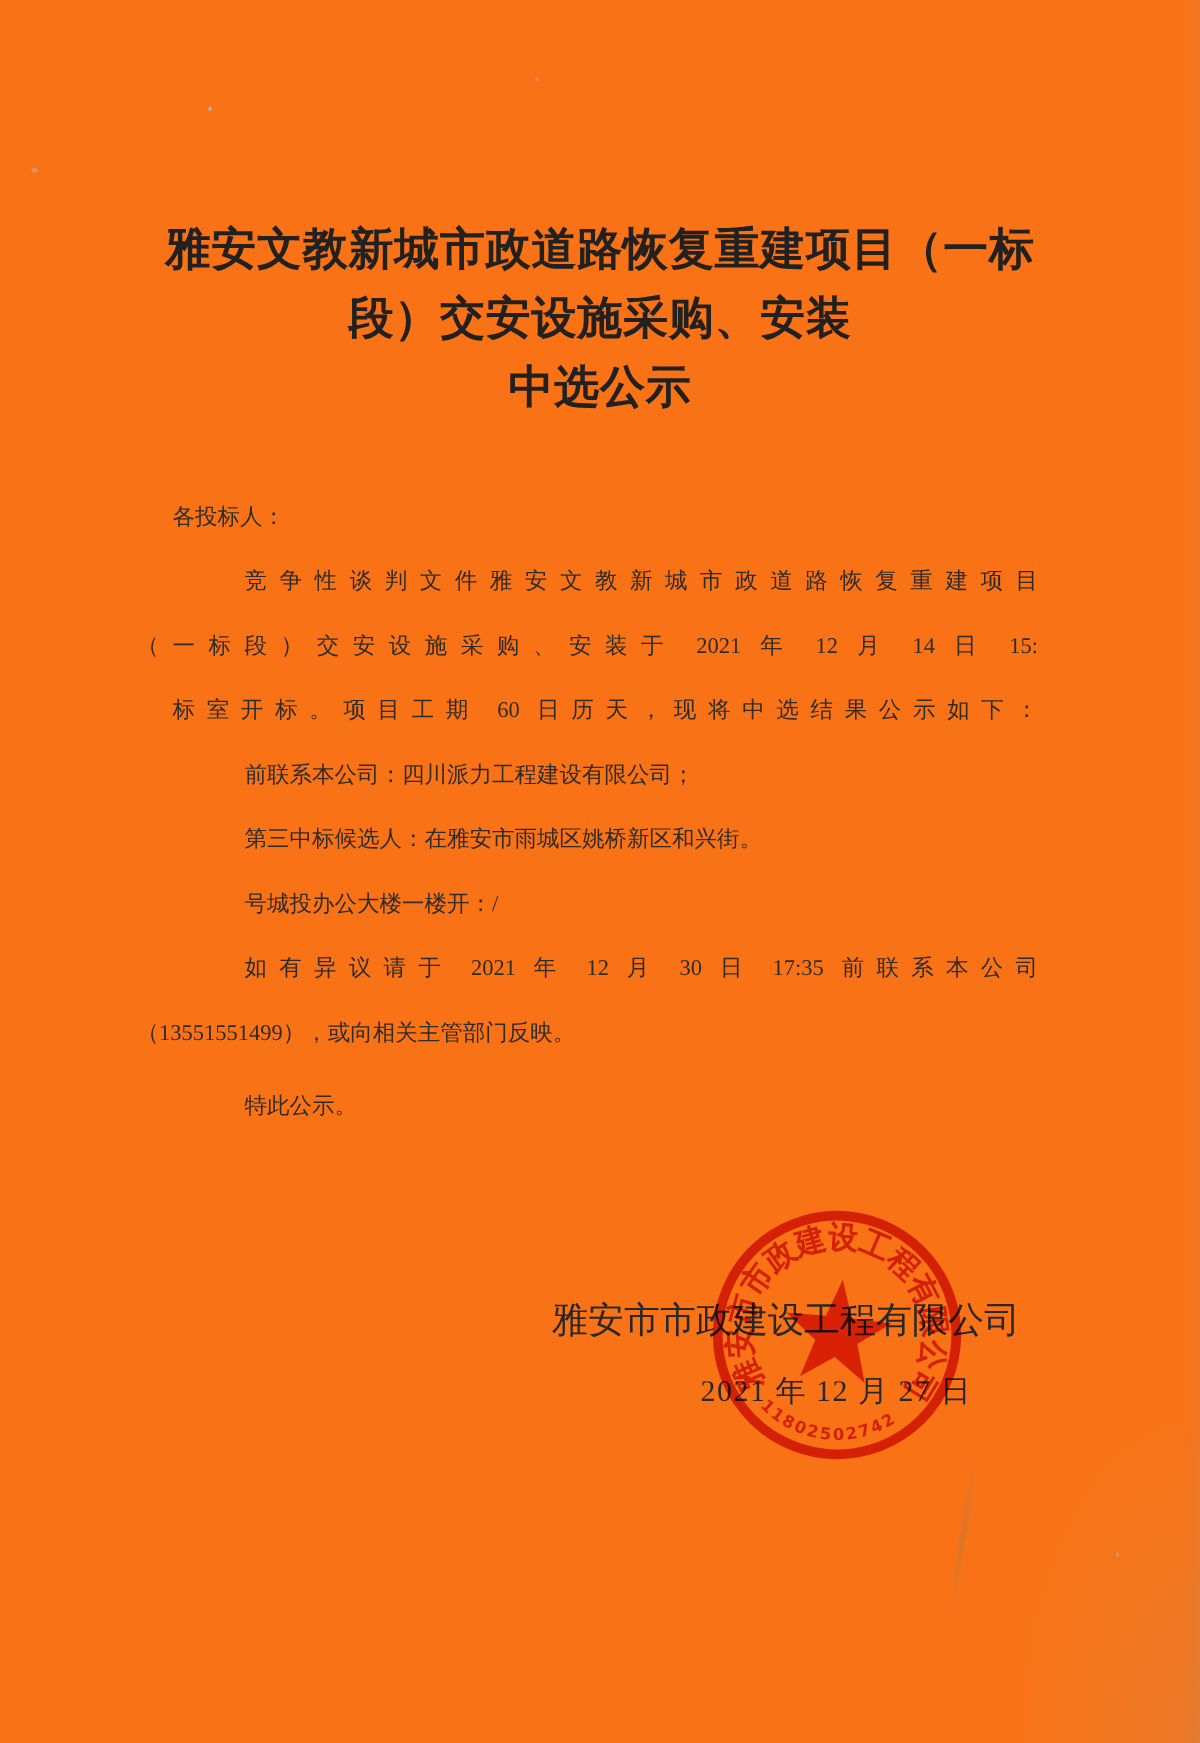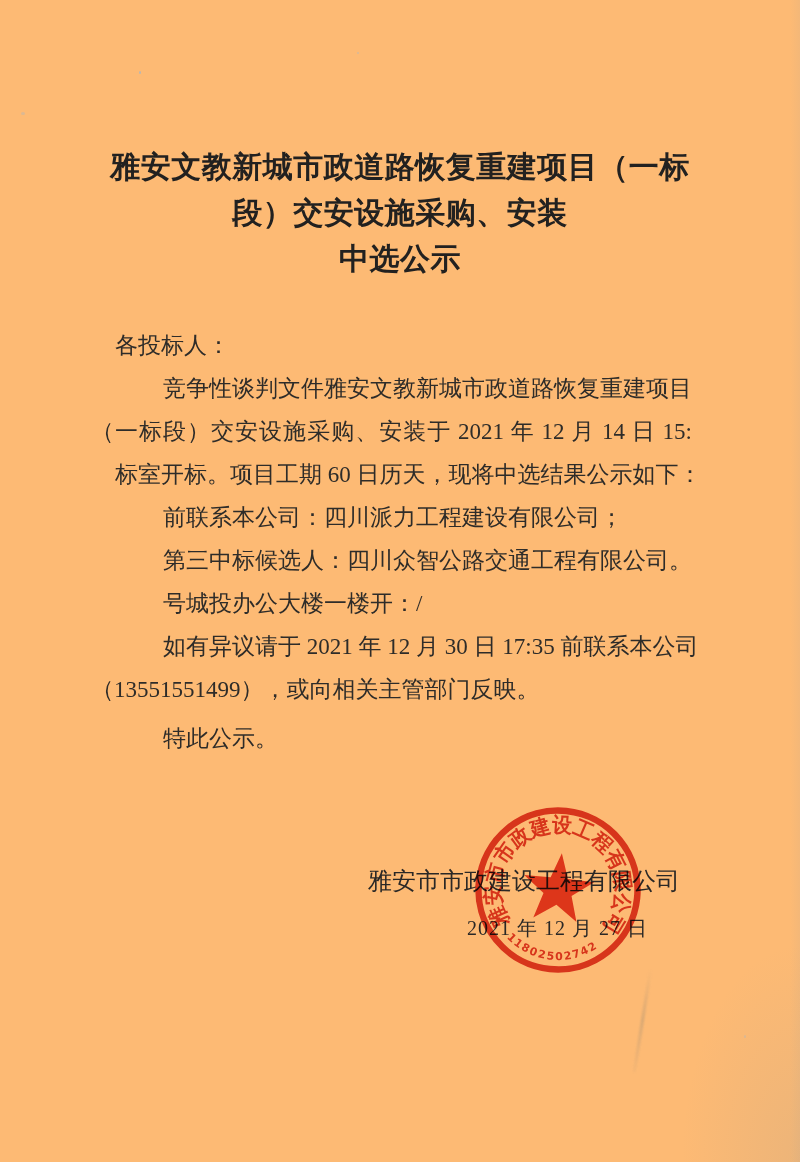--- a/index.html
+++ b/index.html
@@ -1,37 +1,37 @@
 <!DOCTYPE html>
 <html><head>
 <meta charset="utf-8">
 <style>
   html,body{margin:0;padding:0;background:#e8e8e8;}
   .page{
     position:relative;
     width:800px;height:1162px;
-    background:#fdba74;
+    background:#f97316;
     overflow:hidden;
     font-family:"Liberation Serif","DejaVu Serif",serif;
     color:#2e2c29;
   }
   
   .title-block{
     position:absolute;top:144px;left:55px;width:690px;
     text-align:center;
     font-family:"Liberation Sans","DejaVu Sans",sans-serif;
     font-weight:700;
     font-size:30px;line-height:46px;
     color:#222120;
     letter-spacing:0.5px;
   }
   
   .body-block{
     position:absolute;top:324px;left:115px;width:577px;
-    font-size:23px;line-height:43px;
+    font-size:15px;line-height:43px;
     white-space:nowrap;
   }
   .body-block .ln{height:43px;}
   .ind{text-indent:48px;}
   .hang{text-indent:-24px;}
   .j{text-align:justify;text-align-last:justify;}
   .closing{margin-top:6px;}
   
   .sig-company{
     position:absolute;top:866px;right:120px;
@@ -90,21 +90,21 @@
     <div>段）交安设施采购、安装</div>
     <div>中选公示</div>
   </div>
 
   <div class="body-block">
     <div class="ln">各投标人：</div>
     <div class="ln ind j">竞争性谈判文件雅安文教新城市政道路恢复重建项目</div>
     <div class="ln hang j">（一标段）交安设施采购、安装于 2021 年 12 月 14 日 15:</div>
     <div class="ln j">标室开标。项目工期 60 日历天，现将中选结果公示如下：</div>
     <div class="ln ind">前联系本公司：四川派力工程建设有限公司；</div>
-    <div class="ln ind">第三中标候选人：四川众智公路交通工程有限公司。</div>
+    <div class="ln ind">第三中标候选人：在雅安市雨城区姚桥新区和兴街。</div>
     <div class="ln ind">号城投办公大楼一楼开：/</div>
     <div class="ln ind j">如有异议请于 2021 年 12 月 30 日 17:35 前联系本公司</div>
     <div class="ln hang">（13551551499），或向相关主管部门反映。</div>
     <div class="ln ind closing">特此公示。</div>
   </div>
 
   <div class="sig-company">雅安市市政建设工程有限公司</div>
   <div class="sig-date">2021 年 12 月 27 日</div>
 
   <svg class="seal" viewBox="-100 -100 200 200" xmlns="http://www.w3.org/2000/svg">

